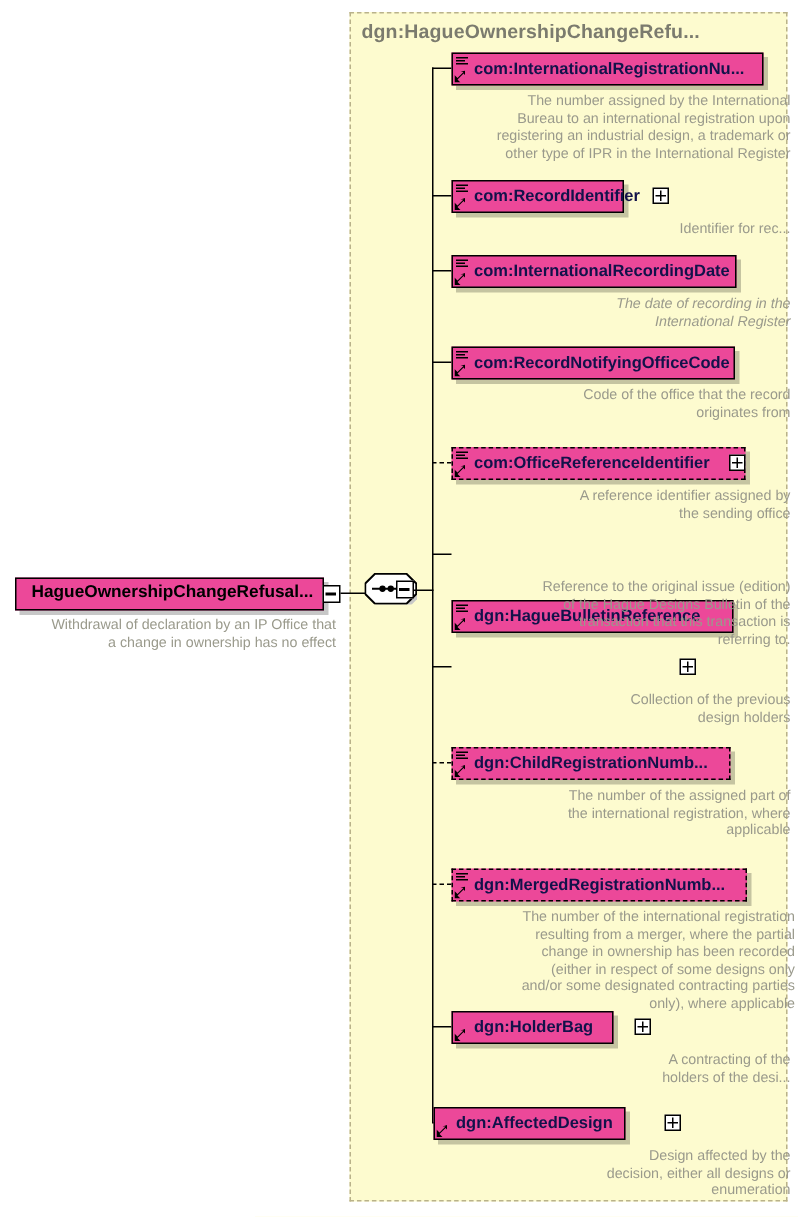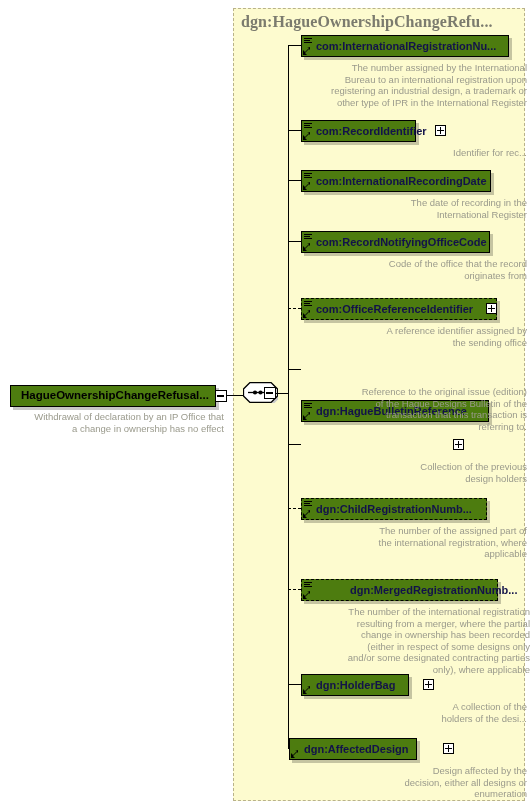--- a/index.html
+++ b/index.html
@@ -30,46 +30,45 @@
     width: 292px;
     height: 793px;
     background: #fdfbcf;
     border: 1px dashed #b9b28a;
     box-sizing: border-box;
   }
   .group-title {
     position: absolute;
     left: 241px;
     top: 13px;
-    font-size: 16px;
+    font-size: 13px;
     font-weight: bold;
     color: #7b7b6e;
     letter-spacing: 0.1px;
     white-space: nowrap;
-    font-family: Liberation Serif, serif;
   }
 
   
   .vline, .hline {
     position: absolute;
     background: #000000;
   }
   .vline { width: 1px; }
   .hline { height: 1px; }
   .hline.dashed-seg {
     background: none;
     border-top: 1px dashed #000;
     height: 0;
   }
 
   
   .node {
     position: absolute;
     box-sizing: border-box;
-    background: #4d7c0f;
+    background: #ec4899;
     border: 1.5px solid #000000;
     height: 22px;
     display: flex;
     align-items: center;
     box-shadow: 3px 3px 0 0 rgba(0,0,0,0.22);
   }
   .node.optional {
     border: 1.5px dashed #000000;
   }
   .node-label {
@@ -258,21 +257,21 @@
           <i></i>
           <i></i>
           <i></i>
         </span>
       <svg class="arrow" viewBox="0 0 8 8" xmlns="http://www.w3.org/2000/svg">
           <polygon points="0,8 0,3 2,5 6,1 4,1 7,0 7,3 6,2 2,6 4,8" fill="#000"></polygon>
         </svg>
     </span>
     <span class="node-label">com:InternationalRecordingDate</span>
   </div>
-  <div class="anno" style="left:312px; top:197px; width:215px;">The date of recording in the
+  <div class="anno" style="left:312px; top:197px; width:215px;font-style:italic;">The date of recording in the
 International Register</div>
 
   <div class="hline" style="left:288px; top:241px; width:13px;"></div>
   <div class="node" style="left:301px; top:231px; width:189px;">
     <span class="el-icon">
       <span class="lines">
           <i></i>
           <i></i>
           <i></i>
         </span>
@@ -339,21 +338,21 @@
           <polygon points="0,8 0,3 2,5 6,1 4,1 7,0 7,3 6,2 2,6 4,8" fill="#000"></polygon>
         </svg>
     </span>
     <span class="node-label">dgn:ChildRegistrationNumb...</span>
   </div>
   <div class="anno" style="left:312px; top:525px; width:215px;">The number of the assigned part of
 the international registration, where
 applicable</div>
 
   <div class="hline dashed-seg" style="left:288px; top:589px; width:13px;"></div>
-  <div class="node optional" style="left:301px; top:579px; width:197px;gap:34px;">
+  <div class="node optional" style="left:301px; top:579px; width:197px;">
     <span class="el-icon">
       <span class="lines">
           <i></i>
           <i></i>
           <i></i>
         </span>
       <svg class="arrow" viewBox="0 0 8 8" xmlns="http://www.w3.org/2000/svg">
           <polygon points="0,8 0,3 2,5 6,1 4,1 7,0 7,3 6,2 2,6 4,8" fill="#000"></polygon>
         </svg>
     </span>
@@ -369,21 +368,21 @@
   <div class="hline" style="left:288px; top:684px; width:13px;"></div>
   <div class="node" style="left:301px; top:674px; width:108px;">
     <span class="el-icon">
       <svg class="arrow" viewBox="0 0 8 8" xmlns="http://www.w3.org/2000/svg">
           <polygon points="0,8 0,3 2,5 6,1 4,1 7,0 7,3 6,2 2,6 4,8" fill="#000"></polygon>
         </svg>
     </span>
     <span class="node-label">dgn:HolderBag</span>
   </div>
   <div class="expander plus" style="position:absolute; left:418px; top:679px;"></div>
-  <div class="anno" style="left:312px; top:701px; width:215px;">A collection of the
+  <div class="anno" style="left:312px; top:701px; width:215px;">A contracting of the
 holders of the desi...</div>
 
   <div class="hline" style="left:288px; top:748px; width:13px;"></div>
   <div class="node" style="left:289px; top:738px; width:128px;">
     <span class="el-icon">
       <svg class="arrow" viewBox="0 0 8 8" xmlns="http://www.w3.org/2000/svg">
           <polygon points="0,8 0,3 2,5 6,1 4,1 7,0 7,3 6,2 2,6 4,8" fill="#000"></polygon>
         </svg>
     </span>
     <span class="node-label">dgn:AffectedDesign</span>

